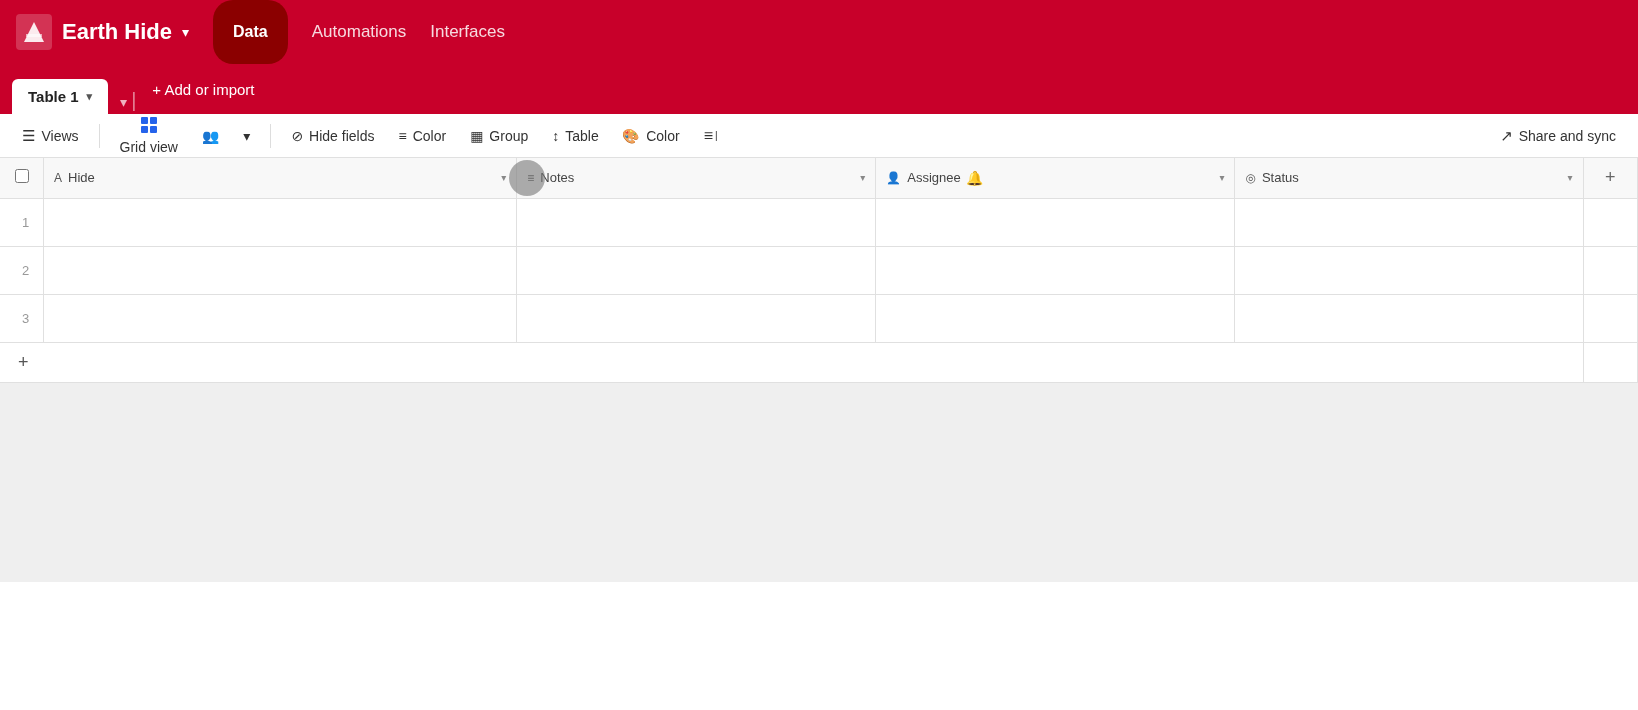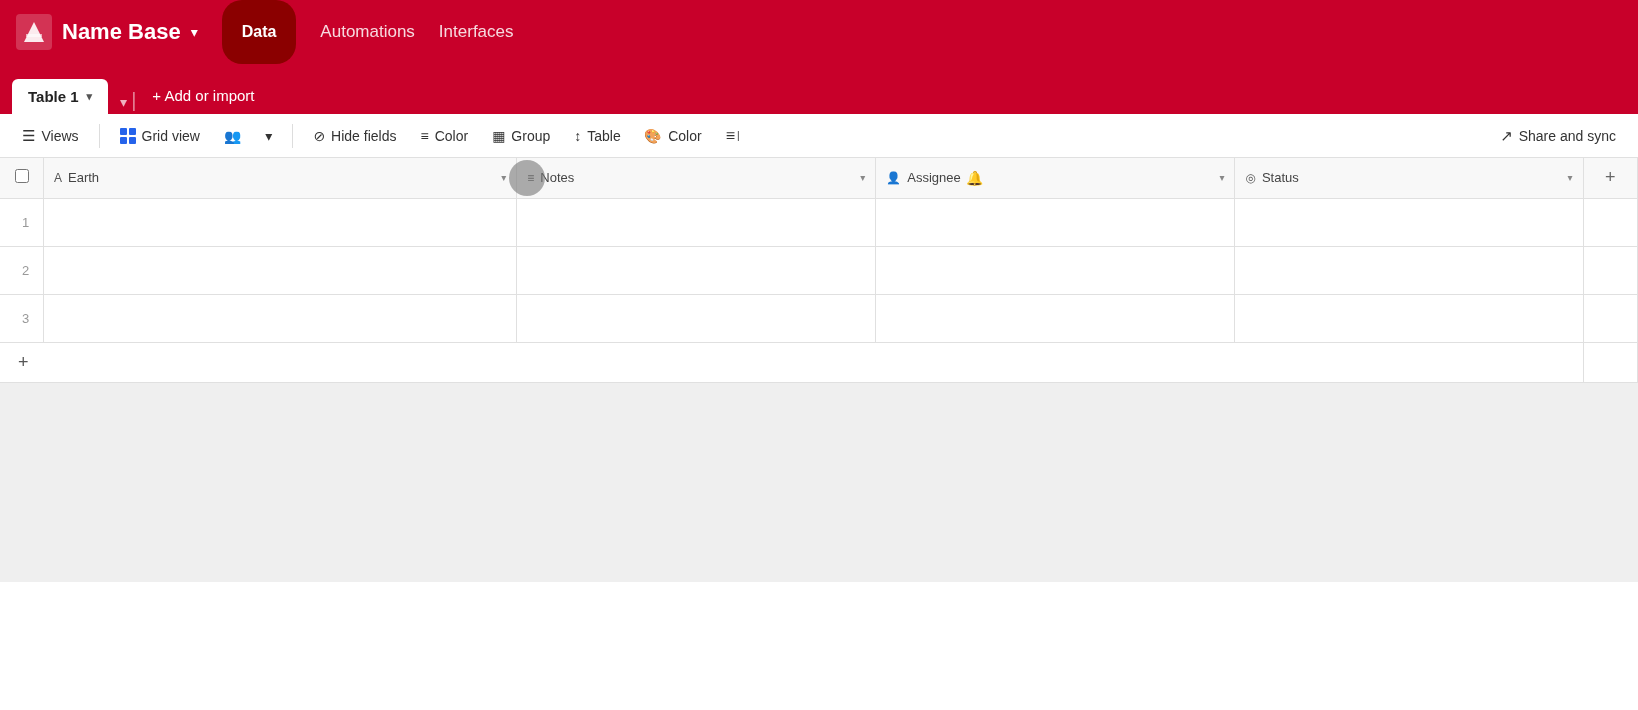--- a/index.html
+++ b/index.html
@@ -86,21 +86,21 @@
       background: none;
       border: none;
       color: white;
       font-size: 15px;
       font-weight: 500;
       cursor: pointer;
       display: flex;
       align-items: center;
       gap: 6px;
       padding: 8px 12px;
-      margin-bottom: 2px;
+      margin-bottom: 8px;
     }
 
     
     .toolbar {
       background: white;
       height: 44px;
       display: flex;
       align-items: center;
       padding: 0 12px;
       gap: 4px;
@@ -120,20 +120,21 @@
       white-space: nowrap;
     }
     .toolbar-divider { width: 1px; height: 24px; background: #ddd; margin: 0 6px; }
     .toolbar-icon { font-size: 15px; }
     .views-btn { font-weight: 500; }
     .grid-view-btn {
       display: flex;
       align-items: center;
       gap: 6px;
       font-weight: 500;
+      flex-direction: column;
     }
     .grid-icon {
       display: inline-grid;
       grid-template-columns: 1fr 1fr;
       gap: 2px;
       width: 16px;
       height: 16px;
     }
     .grid-cell {
       background: #2563eb;
@@ -261,21 +262,21 @@
 <body>
 
 <div class="top-nav">
   <div class="logo-area">
 
     <svg class="logo-icon" viewBox="0 0 36 36" fill="none" xmlns="http://www.w3.org/2000/svg">
       <rect width="36" height="36" rx="4" fill="white" fill-opacity="0.2"></rect>
       <polygon points="8,28 18,8 28,28" fill="white" fill-opacity="0.9"></polygon>
       <rect x="10" y="20" width="16" height="3" fill="white" fill-opacity="0.6"></rect>
     </svg>
-    <span class="app-title">Name Base</span>
+    <span class="app-title">Earth Hide</span>
     <span class="chevron-down-icon">▾</span>
   </div>
 
   <button class="nav-btn-data">Data</button>
   <button class="nav-link">Automations</button>
   <button class="nav-link">Interfaces</button>
 </div>
 
 <div class="table-tab-bar">
   <button class="table-tab">
@@ -358,21 +359,21 @@
       <col style="width:50px">
     </colgroup>
     <thead>
       <tr class="header-row">
         <th class="col-checkbox">
           <input type="checkbox" style="">
         </th>
         <th class="col-name">
           <div class="col-header-inner">
             <span style="font-size:12px; color:#555;">A</span>
-            <span>Earth</span>
+            <span>Hide</span>
             <span class="col-chevron">▾</span>
           </div>
         </th>
         <th class="col-notes col-notes-header">
           <div class="col-header-inner" style="position:relative;">
 
             <div class="drag-handle-circle"></div>
             <span style="font-size:12px; color:#555;">≡</span>
             <span>Notes</span>
             <span class="col-chevron">▾</span>

